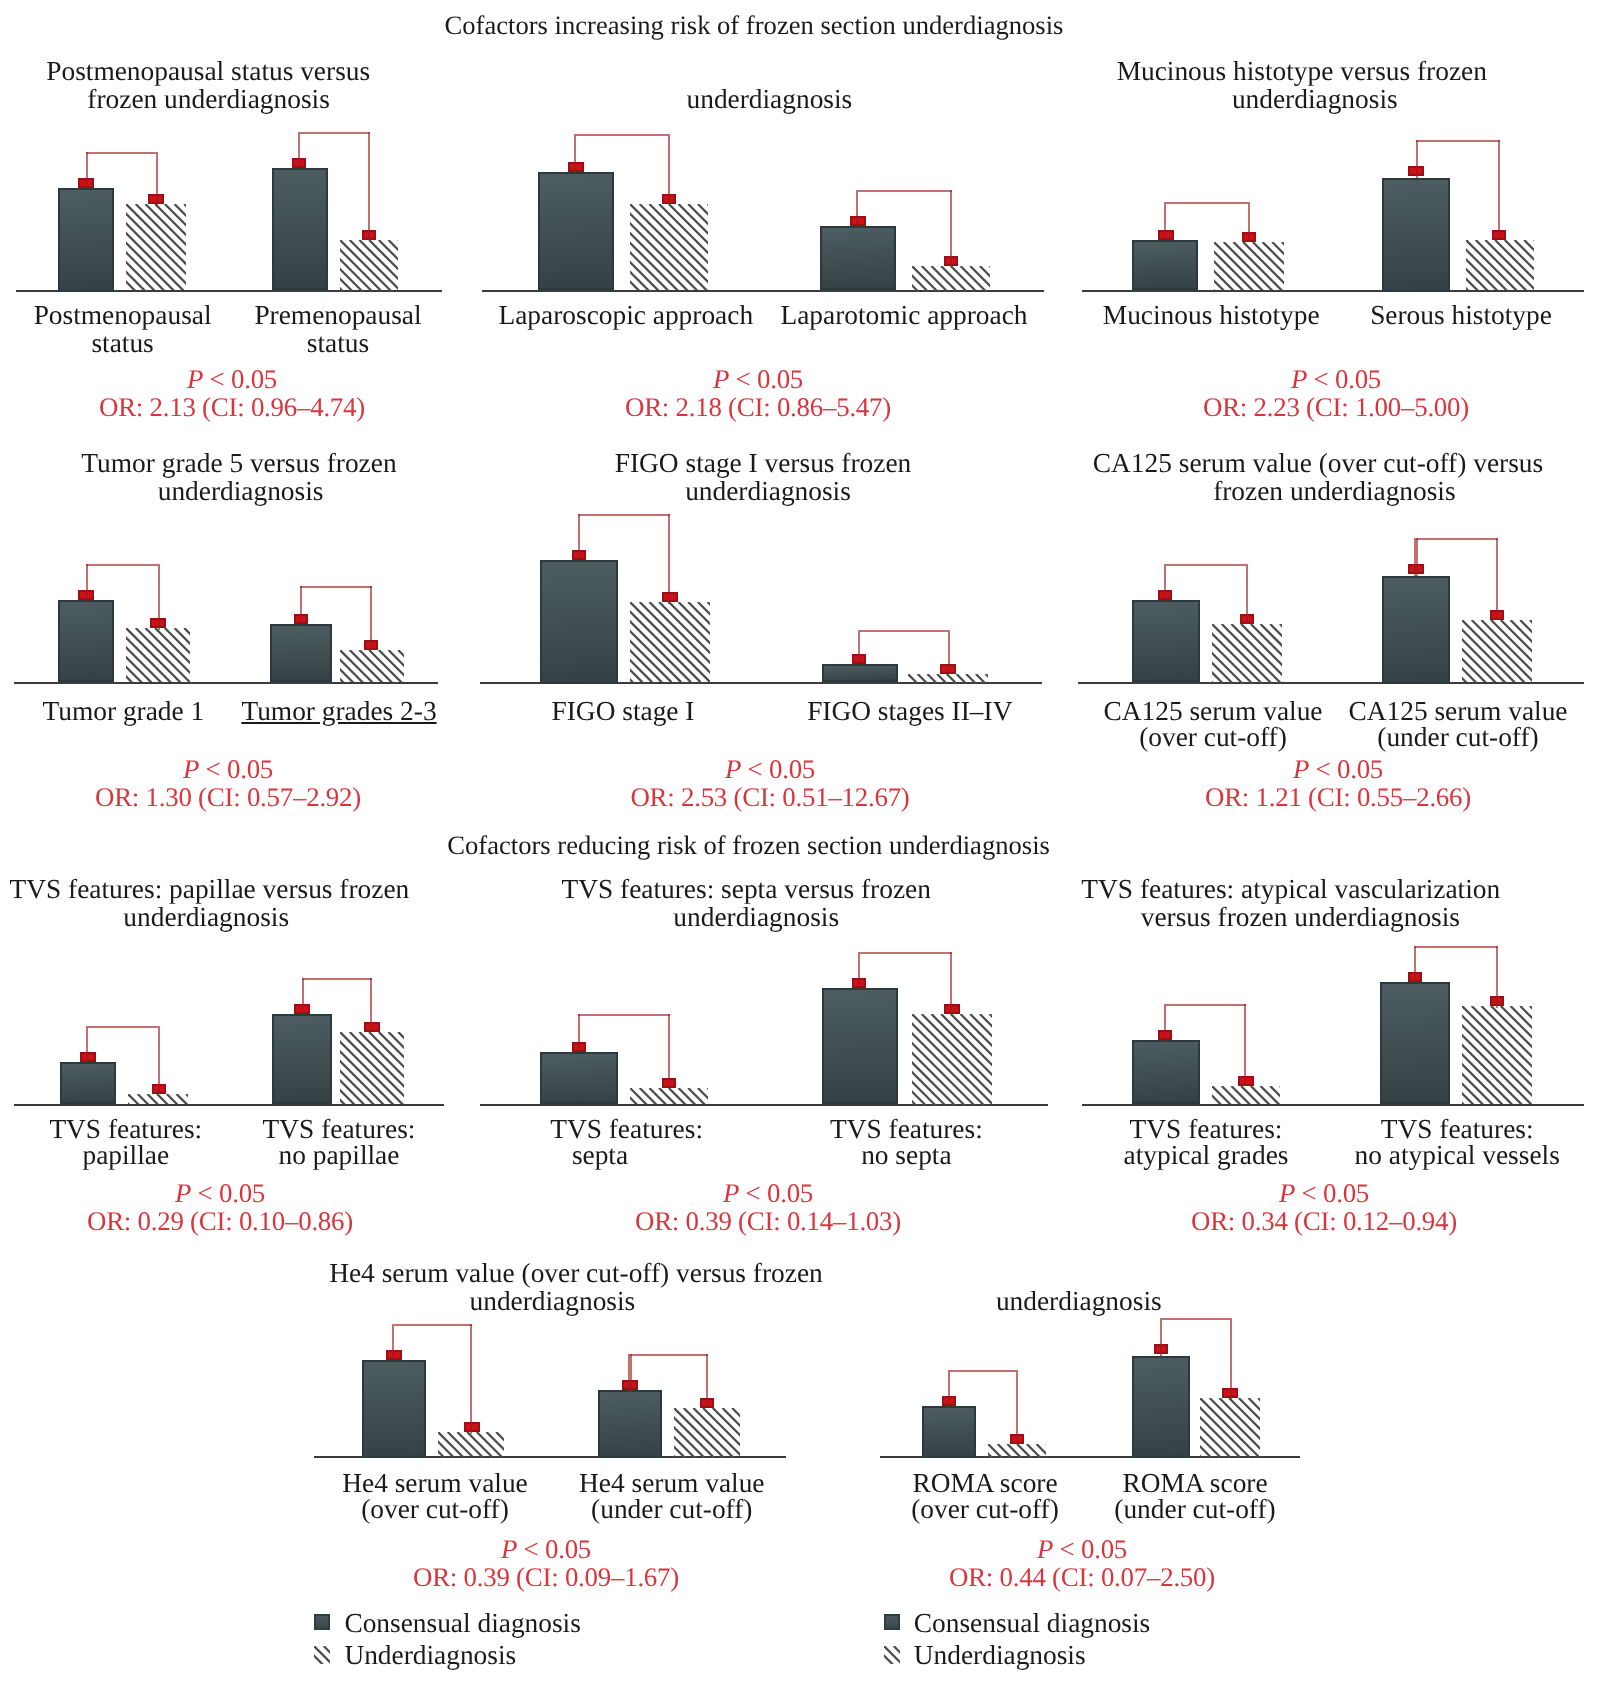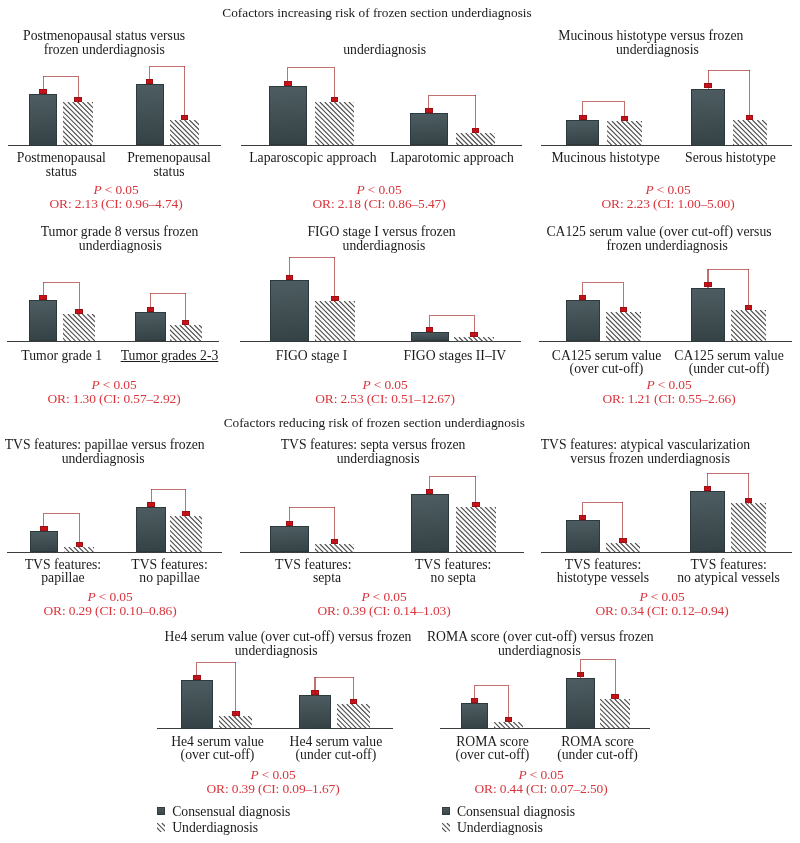--- a/index.html
+++ b/index.html
@@ -129,21 +129,21 @@
       <div class="bracket-h" style="left: 708.05px; top: 70.1px; width: 41.65px;"></div>
       <div class="marker" style="left: 704.3px; top: 83.4px; width: 7.5px; height: 5px;"></div>
       <div class="marker" style="left: 745.95px; top: 114.8px; width: 7.5px; height: 5px;"></div>
       <div class="bracket-v" style="left: 707.5px; top: 70.1px; height: 18.9px;"></div>
       <div class="bracket-v" style="left: 749.15px; top: 70.1px; height: 50.3px;"></div>
       <div class="x-label" style="left: 730.5px; top: 151.3px;">Serous histotype</div>
       <div class="stat" style="left: 668px; top: 182.6px;"><span class="pv">P</span><span> &lt; 0.05</span></div>
       <div class="stat" style="left: 668px; top: 196.65px;">OR: 2.23 (CI: 1.00–5.00)</div>
     </div>
     <div class="panel">
-      <div class="panel-title" style="left: 119.5px; top: 225.15px;">Tumor grade 8 versus frozen</div>
+      <div class="panel-title" style="left: 119.5px; top: 225.15px;">Tumor grade 5 versus frozen</div>
       <div class="panel-title" style="left: 120.3px; top: 239.35px;">underdiagnosis</div>
       <div class="axis-line" style="left: 6.5px; top: 340.8px; width: 212.3px;"></div>
       <div class="bar solid" style="left: 28.6px; top: 300.3px; width: 28.9px; height: 41.2px;"></div>
       <div class="bar hatch" style="left: 63.4px; top: 314.2px; width: 31.6px; height: 27.3px;">
         <svg viewBox="0 0 31.6 27.30000000000001" width="31.6" height="27.30000000000001" preserveAspectRatio="none" xmlns="http://www.w3.org/2000/svg">
           <path d="M-29.10 0L-1.80 27.30M-24.25 0L3.05 27.30M-19.40 0L7.90 27.30M-14.55 0L12.75 27.30M-9.70 0L17.60 27.30M-4.85 0L22.45 27.30M0.00 0L27.30 27.30M4.85 0L32.15 27.30M9.70 0L37.00 27.30M14.55 0L41.85 27.30M19.40 0L46.70 27.30M24.25 0L51.55 27.30M29.10 0L56.40 27.30M33.95 0L61.25 27.30" stroke="#4f4f4f" stroke-width="1.15" fill="none" shape-rendering="geometricPrecision"></path>
         </svg>
       </div>
       <div class="bracket-h" style="left: 43.05px; top: 282.3px; width: 36.15px;"></div>
       <div class="marker" style="left: 39.3px; top: 295.2px; width: 7.5px; height: 5px;"></div>
@@ -272,21 +272,21 @@
         <svg viewBox="0 0 39.30000000000001 8.700000000000045" width="39.30000000000001" height="8.700000000000045" preserveAspectRatio="none" xmlns="http://www.w3.org/2000/svg">
           <path d="M-9.70 0L-1.00 8.70M-4.85 0L3.85 8.70M0.00 0L8.70 8.70M4.85 0L13.55 8.70M9.70 0L18.40 8.70M14.55 0L23.25 8.70M19.40 0L28.10 8.70M24.25 0L32.95 8.70M29.10 0L37.80 8.70M33.95 0L42.65 8.70M38.80 0L47.50 8.70M43.65 0L52.35 8.70" stroke="#4f4f4f" stroke-width="1.15" fill="none" shape-rendering="geometricPrecision"></path>
         </svg>
       </div>
       <div class="bracket-h" style="left: 289.35px; top: 507.4px; width: 45.2px;"></div>
       <div class="marker" style="left: 285.6px; top: 520.7px; width: 7.5px; height: 5px;"></div>
       <div class="marker" style="left: 330.8px; top: 538.7px; width: 7.5px; height: 5px;"></div>
       <div class="bracket-v" style="left: 288.8px; top: 507.4px; height: 18.9px;"></div>
       <div class="bracket-v" style="left: 334px; top: 507.4px; height: 36.9px;"></div>
       <div class="x-label" style="left: 313.3px; top: 558px;">TVS features:</div>
-      <div class="x-label" style="left: 327px; top: 571.2px;">septa</div>
+      <div class="x-label" style="left: 300px; top: 571.2px;">septa</div>
       <div class="bar solid" style="left: 410.5px; top: 494.3px; width: 38.3px; height: 58.2px;"></div>
       <div class="bar hatch" style="left: 456.3px; top: 507px; width: 39.3px; height: 45.5px;">
         <svg viewBox="0 0 39.30000000000001 45.5" width="39.30000000000001" height="45.5" preserveAspectRatio="none" xmlns="http://www.w3.org/2000/svg">
           <path d="M-48.50 0L-3.00 45.50M-43.65 0L1.85 45.50M-38.80 0L6.70 45.50M-33.95 0L11.55 45.50M-29.10 0L16.40 45.50M-24.25 0L21.25 45.50M-19.40 0L26.10 45.50M-14.55 0L30.95 45.50M-9.70 0L35.80 45.50M-4.85 0L40.65 45.50M0.00 0L45.50 45.50M4.85 0L50.35 45.50M9.70 0L55.20 45.50M14.55 0L60.05 45.50M19.40 0L64.90 45.50M24.25 0L69.75 45.50M29.10 0L74.60 45.50M33.95 0L79.45 45.50M38.80 0L84.30 45.50M43.65 0L89.15 45.50" stroke="#4f4f4f" stroke-width="1.15" fill="none" shape-rendering="geometricPrecision"></path>
         </svg>
       </div>
       <div class="bracket-h" style="left: 429.65px; top: 475.9px; width: 46.3px;"></div>
       <div class="marker" style="left: 425.9px; top: 489.2px; width: 7.5px; height: 5px;"></div>
       <div class="marker" style="left: 472.2px; top: 501.9px; width: 7.5px; height: 5px;"></div>
       <div class="bracket-v" style="left: 429.1px; top: 475.9px; height: 18.9px;"></div>
@@ -305,21 +305,21 @@
         <svg viewBox="0 0 34.799999999999955 9.600000000000023" width="34.799999999999955" height="9.600000000000023" preserveAspectRatio="none" xmlns="http://www.w3.org/2000/svg">
           <path d="M-9.70 0L-0.10 9.60M-4.85 0L4.75 9.60M0.00 0L9.60 9.60M4.85 0L14.45 9.60M9.70 0L19.30 9.60M14.55 0L24.15 9.60M19.40 0L29.00 9.60M24.25 0L33.85 9.60M29.10 0L38.70 9.60M33.95 0L43.55 9.60M38.80 0L48.40 9.60" stroke="#4f4f4f" stroke-width="1.15" fill="none" shape-rendering="geometricPrecision"></path>
         </svg>
       </div>
       <div class="bracket-h" style="left: 582.55px; top: 502px; width: 40.35px;"></div>
       <div class="marker" style="left: 578.8px; top: 515.3px; width: 7.5px; height: 5px;"></div>
       <div class="marker" style="left: 619.15px; top: 537.8px; width: 7.5px; height: 5px;"></div>
       <div class="bracket-v" style="left: 582px; top: 502px; height: 18.9px;"></div>
       <div class="bracket-v" style="left: 622.35px; top: 502px; height: 41.4px;"></div>
       <div class="x-label" style="left: 603px; top: 558px;">TVS features:</div>
-      <div class="x-label" style="left: 603px; top: 571.2px;">histotype vessels</div>
+      <div class="x-label" style="left: 603px; top: 571.2px;">atypical grades</div>
       <div class="bar solid" style="left: 690px; top: 490.9px; width: 34.7px; height: 61.6px;"></div>
       <div class="bar hatch" style="left: 731.4px; top: 503.2px; width: 34.4px; height: 49.3px;">
         <svg viewBox="0 0 34.39999999999998 49.30000000000001" width="34.39999999999998" height="49.30000000000001" preserveAspectRatio="none" xmlns="http://www.w3.org/2000/svg">
           <path d="M-53.35 0L-4.05 49.30M-48.50 0L0.80 49.30M-43.65 0L5.65 49.30M-38.80 0L10.50 49.30M-33.95 0L15.35 49.30M-29.10 0L20.20 49.30M-24.25 0L25.05 49.30M-19.40 0L29.90 49.30M-14.55 0L34.75 49.30M-9.70 0L39.60 49.30M-4.85 0L44.45 49.30M0.00 0L49.30 49.30M4.85 0L54.15 49.30M9.70 0L59.00 49.30M14.55 0L63.85 49.30M19.40 0L68.70 49.30M24.25 0L73.55 49.30M29.10 0L78.40 49.30M33.95 0L83.25 49.30M38.80 0L88.10 49.30" stroke="#4f4f4f" stroke-width="1.15" fill="none" shape-rendering="geometricPrecision"></path>
         </svg>
       </div>
       <div class="bracket-h" style="left: 707.35px; top: 472.5px; width: 41.25px;"></div>
       <div class="marker" style="left: 703.6px; top: 485.8px; width: 7.5px; height: 5px;"></div>
       <div class="marker" style="left: 744.85px; top: 498.1px; width: 7.5px; height: 5px;"></div>
       <div class="bracket-v" style="left: 706.8px; top: 472.5px; height: 18.9px;"></div>
@@ -356,21 +356,20 @@
       <div class="marker" style="left: 311.25px; top: 690.2px; width: 7.5px; height: 5px;"></div>
       <div class="marker" style="left: 349.85px; top: 698.9px; width: 7.5px; height: 5px;"></div>
       <div class="bracket-v" style="left: 314.45px; top: 676.9px; height: 18.9px;"></div>
       <div class="bracket-v" style="left: 353.05px; top: 676.9px; height: 27.6px;"></div>
       <div class="x-label" style="left: 335.9px; top: 734.65px;">He4 serum value</div>
       <div class="x-label" style="left: 335.9px; top: 747.85px;">(under cut-off)</div>
       <div class="stat" style="left: 273px; top: 767.5px;"><span class="pv">P</span><span> &lt; 0.05</span></div>
       <div class="stat" style="left: 273px; top: 781.55px;">OR: 0.39 (CI: 0.09–1.67)</div>
     </div>
     <div class="panel">
-      <div class="panel-title" style="left: 540.3px; top: 630.1px;">ROMA score (over cut-off) versus frozen</div>
       <div class="panel-title" style="left: 539.4px; top: 644.3px;">underdiagnosis</div>
       <div class="axis-line" style="left: 440.2px; top: 728.1px; width: 210.1px;"></div>
       <div class="bar solid" style="left: 461.3px; top: 703.1px; width: 26.5px; height: 25.7px;"></div>
       <div class="bar hatch" style="left: 494.1px; top: 721.9px; width: 28.7px; height: 6.9px;">
         <svg viewBox="0 0 28.699999999999932 6.899999999999977" width="28.699999999999932" height="6.899999999999977" preserveAspectRatio="none" xmlns="http://www.w3.org/2000/svg">
           <path d="M-9.70 0L-2.80 6.90M-4.85 0L2.05 6.90M0.00 0L6.90 6.90M4.85 0L11.75 6.90M9.70 0L16.60 6.90M14.55 0L21.45 6.90M19.40 0L26.30 6.90M24.25 0L31.15 6.90M29.10 0L36.00 6.90" stroke="#4f4f4f" stroke-width="1.15" fill="none" shape-rendering="geometricPrecision"></path>
         </svg>
       </div>
       <div class="bracket-h" style="left: 474.55px; top: 684.7px; width: 33.9px;"></div>
       <div class="marker" style="left: 470.8px; top: 698px; width: 7.5px; height: 5px;"></div>

